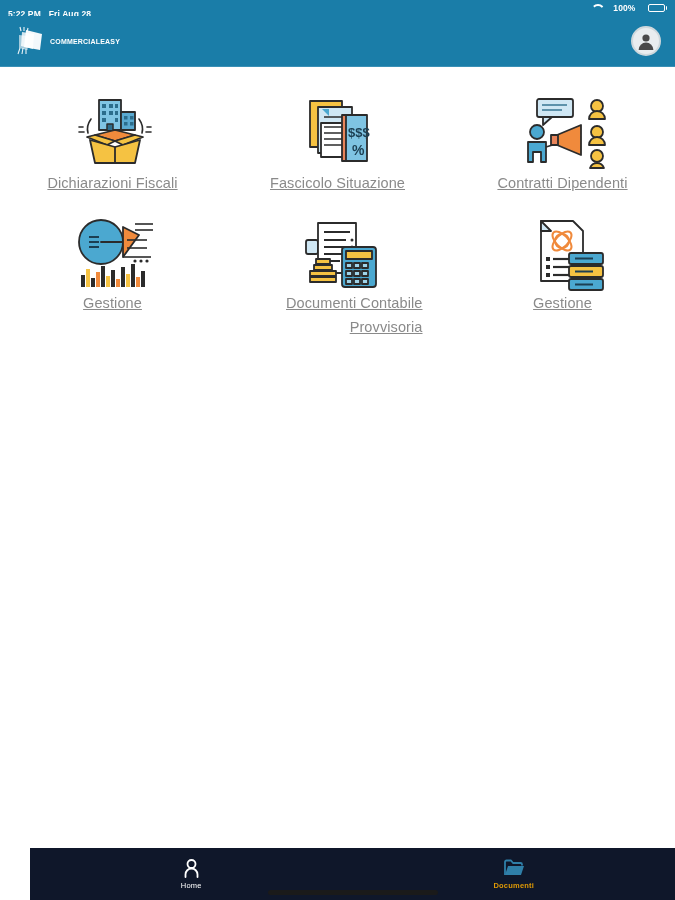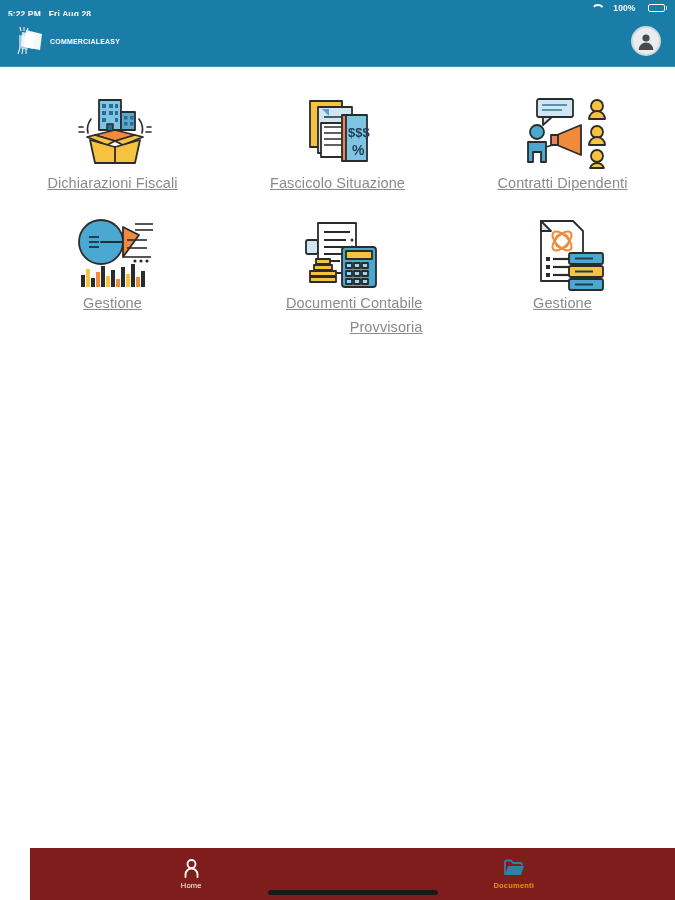--- a/index.html
+++ b/index.html
@@ -60,21 +60,21 @@
   }
   .tile-icon { width:96px; height:76px; display:flex; align-items:center; justify-content:center; }
   .tile-icon svg { display:block; }
   .tile-label {
     margin-top:1px; font-size:14.5px; color:#8a8a8a;
     text-align:right; line-height:1.62; max-width:170px; letter-spacing:.1px;text-decoration:underline;
   }
 
   
   .bottomnav {
-    height:52px; background:#7f1d1d; display:flex; align-items:stretch;
+    height:52px; background:#0f172a; display:flex; align-items:stretch;
     flex:0 0 52px; position:relative;margin-left:30px;
   }
   .navitem {
     flex:1 1 0; display:flex; flex-direction:column;
     align-items:center; justify-content:center; gap:3px; cursor:pointer;
   }
   .navitem .nav-ico { height:20px; display:flex; align-items:center; justify-content:center; }
   .navitem .nav-lbl { font-size:7.5px; letter-spacing:.2px; }
   .nav-active .nav-lbl { color:#ffffff; }
   .nav-inactive .nav-lbl { color:#E09A05;font-weight:bold; }

